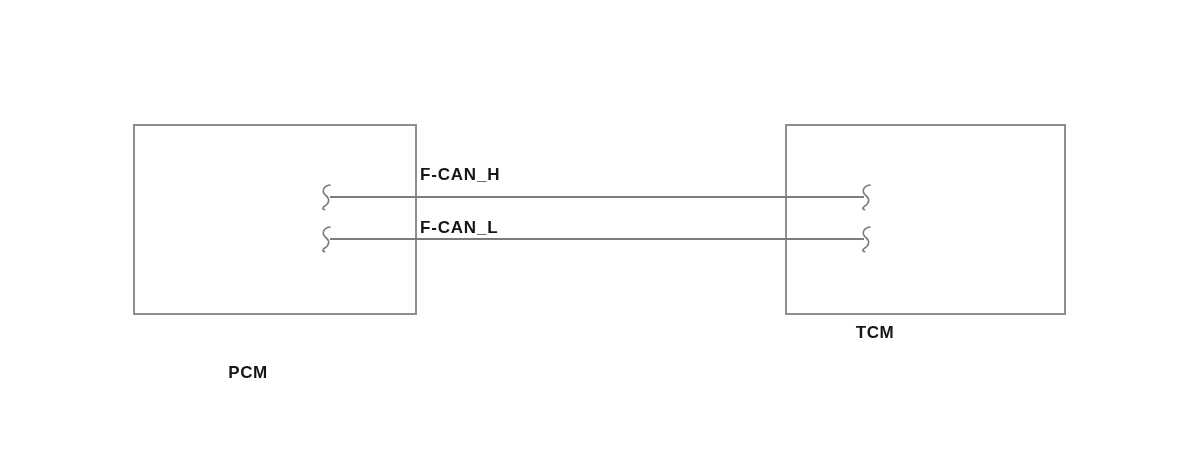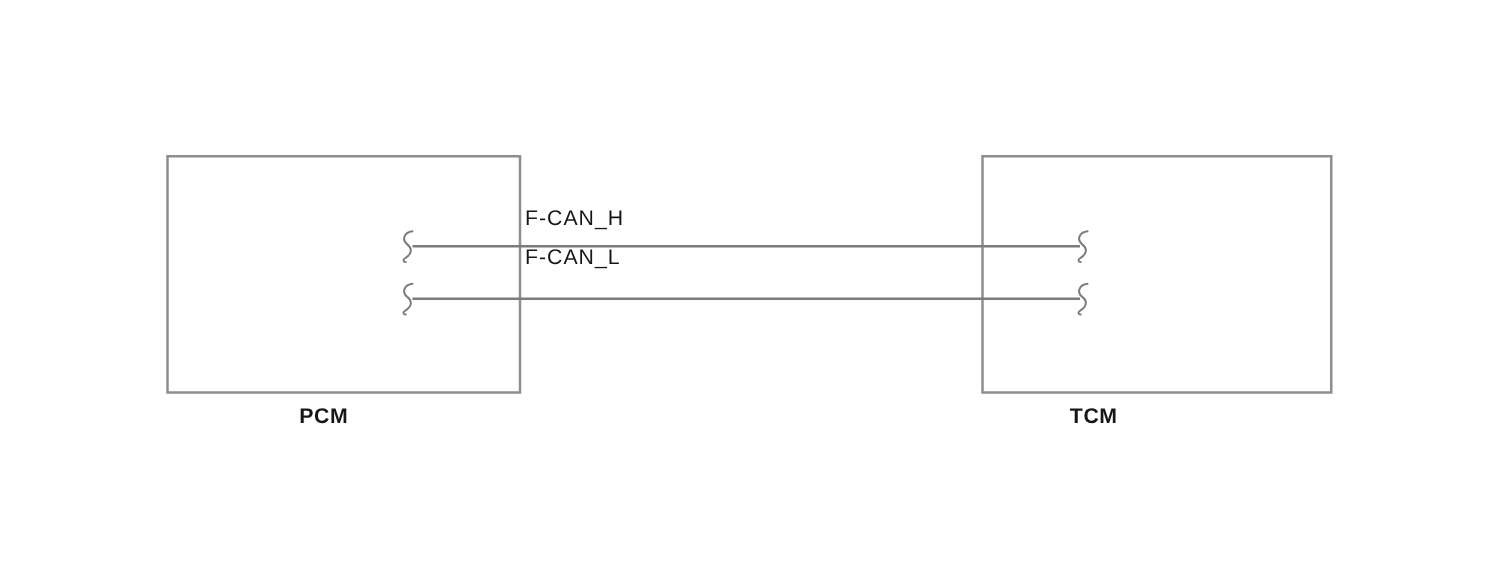--- a/index.html
+++ b/index.html
@@ -32,42 +32,42 @@
   .module-label {
     position: absolute;
     top: 323px;
     transform: translateX(-50%);
     font-size: 17px;
     font-weight: bold;
     color: var(--text);
     letter-spacing: 0.5px;
     white-space: nowrap;
   }
-  .pcm-label { left: 259px; }
+  .pcm-label { left: 248px; margin-top: 40px; }
   .tcm-label { left: 875px; }
   .wire {
     position: absolute;
     left: 330px;
     width: 534px;
     height: 2px;
     background: var(--wire);
   }
   .wire-h { top: 196px; }
   .wire-l { top: 238px; }
   .wire-label {
     position: absolute;
     left: 420px;
     font-size: 17px;
-    font-weight: normal;
+    font-weight: bold;
     color: var(--text);
     letter-spacing: 0.8px;
     white-space: nowrap;
   }
   .label-h { top: 165px; }
-  .label-l { top: 196px; text-align: center; }
+  .label-l { top: 218px; text-align: center; }
   .squiggle {
     position: absolute;
     width: 13px;
     height: 28px;
   }
   .squiggle path {
     fill: none;
     stroke: var(--wire);
     stroke-width: 1.6;
     stroke-linecap: round;

